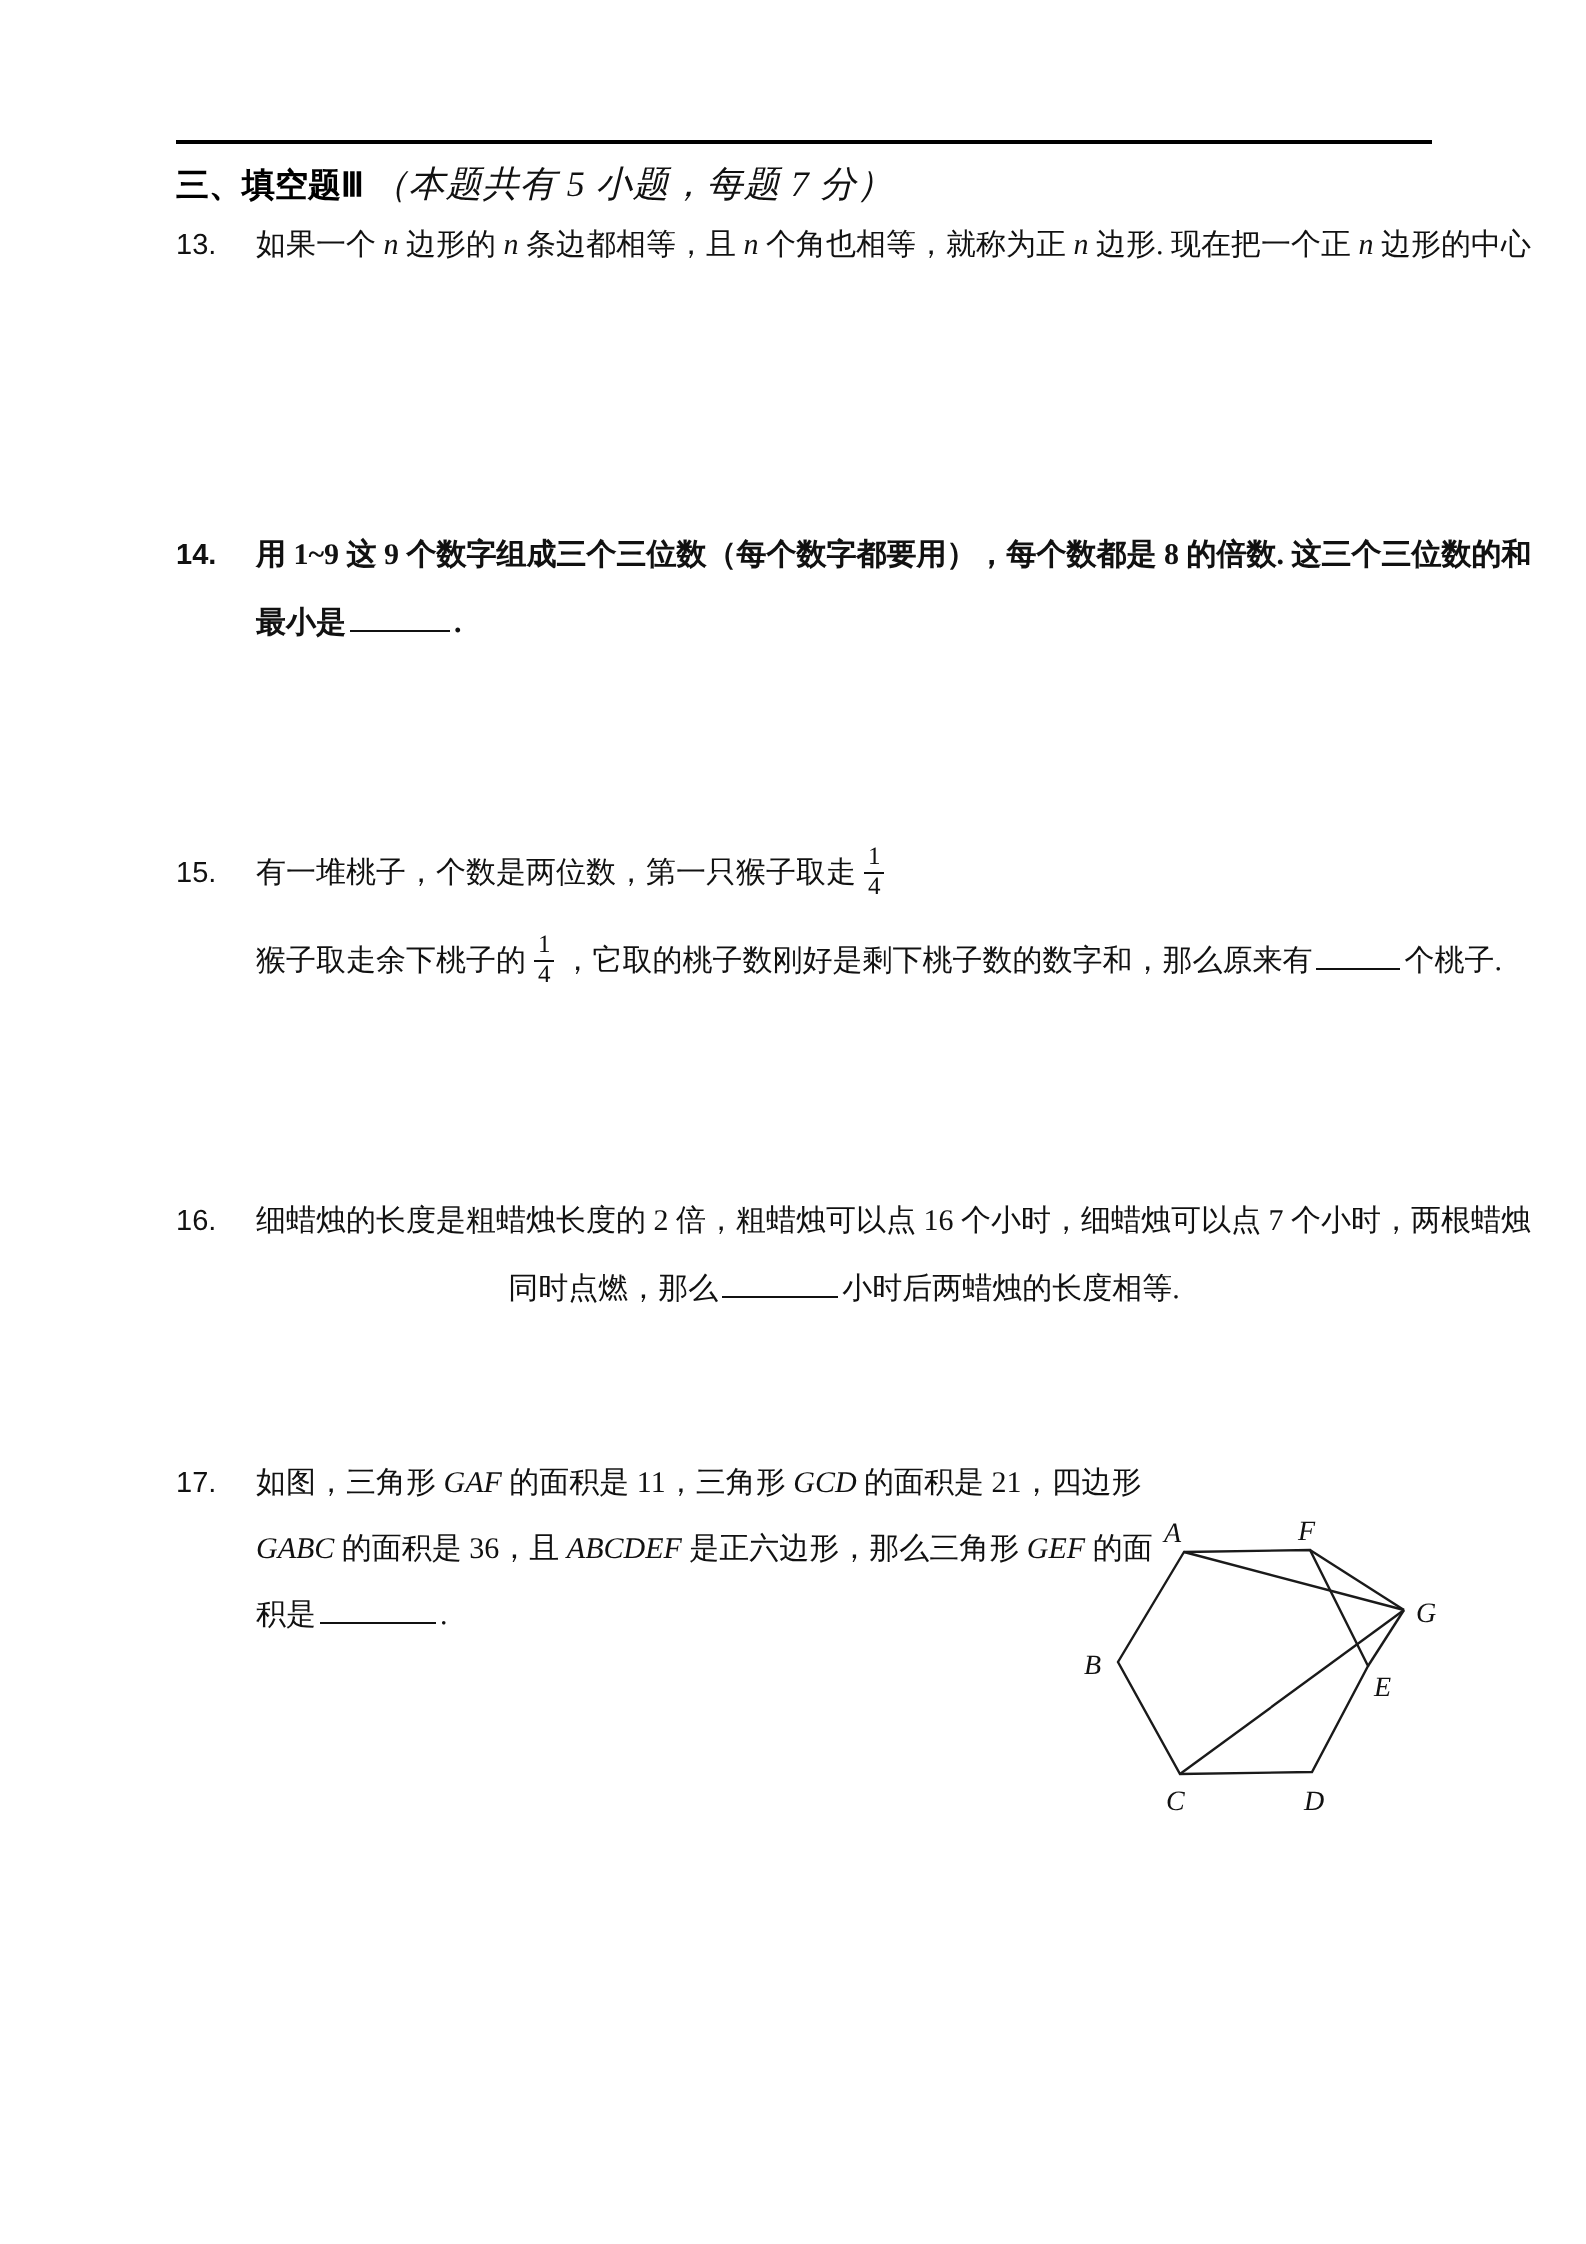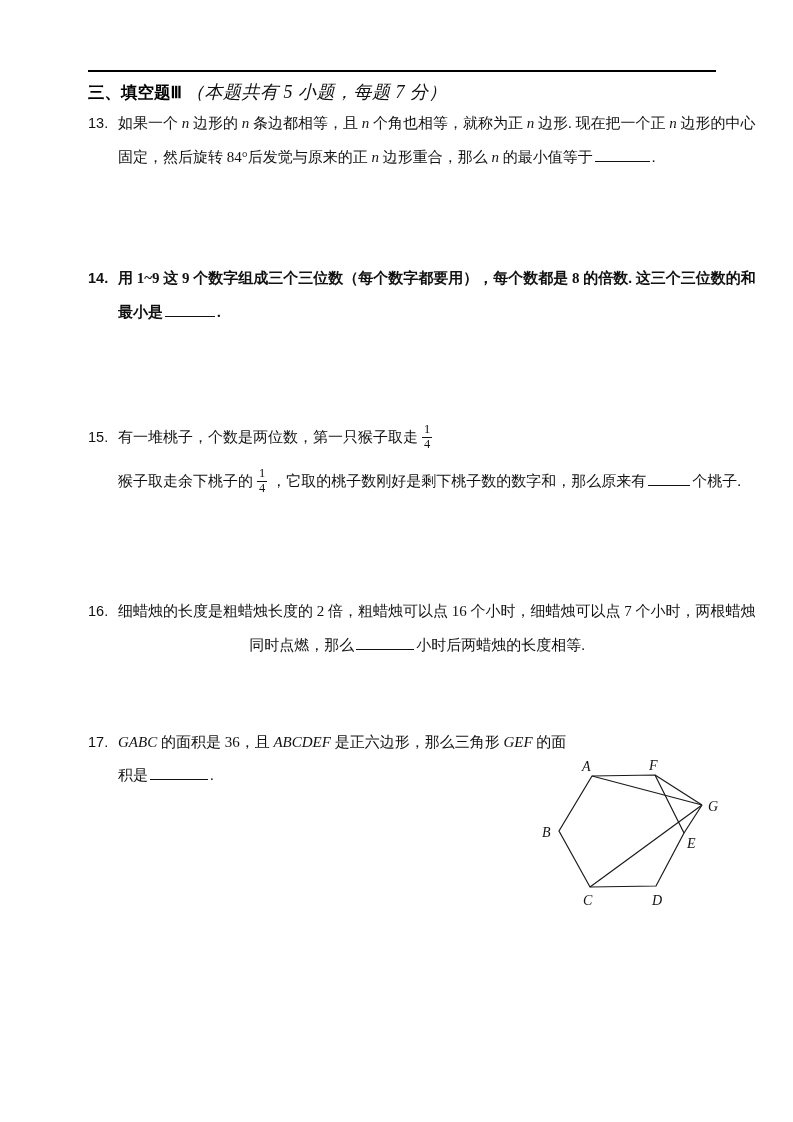--- a/index.html
+++ b/index.html
@@ -30,21 +30,21 @@
   }
   .problem{
     position:absolute;left:88px;width:628px;
     font-size:15px;line-height:34px;
   }
   .problem .pnum{
     position:absolute;left:0;top:0;
     font-family:"Liberation Sans","DejaVu Sans",sans-serif;
     font-size:14.5px;
   }
-  .plines{margin-left:30px;}
+  .plines{margin-left:40px;}
   .pline{white-space:nowrap;}
   .it{font-style:italic;font-family:"Liberation Serif","DejaVu Serif",serif;}
   .blank{
     display:inline-block;
     border-bottom:1.4px solid #111;
     height:0.85em;
     vertical-align:baseline;
     margin:0 2px;
   }
   .frac{
@@ -83,21 +83,20 @@
   <div class="rule"></div>
 
   <div class="section-header">
     <span class="section-title">三、填空题Ⅲ</span><span class="section-note">（本题共有 5 小题，每题 7 分）</span>
   </div>
 
   <div class="problem" id="p13">
     <span class="pnum">13.</span>
     <div class="plines">
         <div class="pline"><span>如果一个 </span><span class="it">n</span><span> 边形的 </span><span class="it">n</span><span> 条边都相等，且 </span><span class="it">n</span><span> 个角也相等，就称为正 </span><span class="it">n</span><span> 边形. 现在把一个正 </span><span class="it">n</span><span> 边形的中心</span></div>
-        <div class="pline"><span>固定，然后旋转 84°后发觉与原来的正 </span><span class="it">n</span><span> 边形重合，那么 </span><span class="it">n</span><span> 的最小值等于</span><span class="blank" style="width: 55px;"></span><span>.</span></div>
       </div>
   </div>
 
   <div class="problem" id="p14">
     <span class="pnum">14.</span>
     <div class="plines">
         <div class="pline"><span>用 1~9 这 9 个数字组成三个三位数（每个数字都要用），每个数都是 8 的倍数. 这三个三位数的和</span></div>
         <div class="pline"><span>最小是</span><span class="blank" style="width: 50px;"></span><span>.</span></div>
       </div>
   </div>
@@ -120,20 +119,21 @@
     <span class="pnum">16.</span>
     <div class="plines">
         <div class="pline"><span>细蜡烛的长度是粗蜡烛长度的 2 倍，粗蜡烛可以点 16 个小时，细蜡烛可以点 7 个小时，两根蜡烛</span></div>
         <div class="pline"><span>同时点燃，那么</span><span class="blank" style="width: 58px;"></span><span>小时后两蜡烛的长度相等.</span></div>
       </div>
   </div>
 
   <div class="problem" id="p17">
     <span class="pnum">17.</span>
     <div class="plines">
+        <div class="pline"><span>如图，三角形 </span><span class="it">GAF</span><span> 的面积是 11，三角形 </span><span class="it">GCD</span><span> 的面积是 21，四边形</span></div>
         <div class="pline"><span class="it">GABC</span><span> 的面积是 36，且 </span><span class="it">ABCDEF</span><span> 是正六边形，那么三角形 </span><span class="it">GEF</span><span> 的面</span></div>
         <div class="pline"><span>积是</span><span class="blank" style="width: 58px;"></span><span>.</span></div>
       </div>
   </div>
 
   <div class="figure">
     <svg id="fig-svg" width="195" height="168" viewBox="0 0 195 168">
         <polygon points="54,24 21,79 52,135 118,134 146,81 117,23" fill="none" stroke="#1a1a1a" stroke-width="1.2"></polygon>
         <line x1="54" y1="24" x2="164" y2="53" stroke="#1a1a1a" stroke-width="1.2"></line>
         <line x1="117" y1="23" x2="164" y2="53" stroke="#1a1a1a" stroke-width="1.2"></line>

